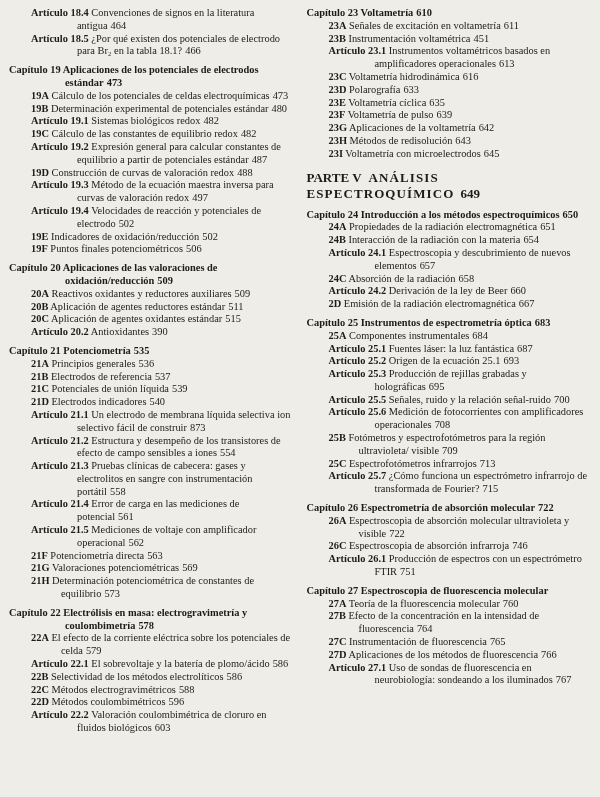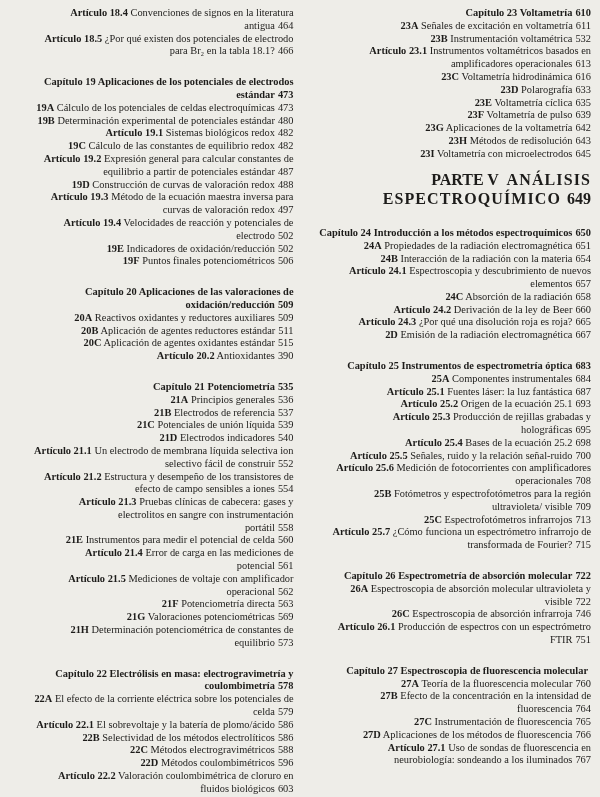--- a/index.html
+++ b/index.html
@@ -4,29 +4,29 @@
 <style>
   html, body { margin: 0; padding: 0; background: #eeede8; }
   .page {
     width: 600px; height: 797px; box-sizing: border-box;
     background: #eeede8; color: #1d1c1a;
     font-family: "Liberation Serif", serif;
     font-size: 10.4px; line-height: 1.23;
     padding: 7px 9px 6px 9px;
     display: flex; gap: 13px; overflow: hidden;
   }
-  .col { flex: 1 1 0; min-width: 0; text-align: right; }
+  .col { flex: 1 1 0; min-width: 0; }
   .entry { margin: 0; }
   .entry .label { font-weight: bold; }
   .entry .pagenum { margin-left: 3px; }
-  .entry.chapter { font-weight: bold; padding-left: 56px; text-indent: -56px; margin-top: 18px; }
+  .entry.chapter { font-weight: bold; padding-left: 56px; text-indent: -56px; margin-top: 6px; }
   .entry.section { padding-left: 52px; text-indent: -30px; }
   .entry.article { padding-left: 68px; text-indent: -46px; }
   .entry.part {
-    font-weight: bold; font-size: 16px; margin: 9px 0 7px 0;
+    font-weight: bold; font-size: 13px; margin: 9px 0 7px 0;
     padding-left: 0; text-indent: 0;
   }
   .entry.part .title { letter-spacing: 1.1px; margin-left: 4px; }
   .entry.part .pagenum { letter-spacing: 0; margin-left: 6px; }
   .col > .entry.chapter:first-child { margin-top: 0; }
 </style>
 </head>
 <body>
 
 <div class="page">
@@ -47,64 +47,61 @@
       <div class="entry chapter"><span class="label">Capítulo 20</span> <span class="title">Aplicaciones de las valoraciones de oxidación/reducción</span><span class="pagenum">509</span></div>
       <div class="entry section"><span class="label">20A</span> <span class="title">Reactivos oxidantes y reductores auxiliares</span><span class="pagenum">509</span></div>
       <div class="entry section"><span class="label">20B</span> <span class="title">Aplicación de agentes reductores estándar</span><span class="pagenum">511</span></div>
       <div class="entry section"><span class="label">20C</span> <span class="title">Aplicación de agentes oxidantes estándar</span><span class="pagenum">515</span></div>
       <div class="entry article"><span class="label">Artículo 20.2</span> <span class="title">Antioxidantes</span><span class="pagenum">390</span></div>
       <div class="entry chapter"><span class="label">Capítulo 21</span> <span class="title">Potenciometría</span><span class="pagenum">535</span></div>
       <div class="entry section"><span class="label">21A</span> <span class="title">Principios generales</span><span class="pagenum">536</span></div>
       <div class="entry section"><span class="label">21B</span> <span class="title">Electrodos de referencia</span><span class="pagenum">537</span></div>
       <div class="entry section"><span class="label">21C</span> <span class="title">Potenciales de unión líquida</span><span class="pagenum">539</span></div>
       <div class="entry section"><span class="label">21D</span> <span class="title">Electrodos indicadores</span><span class="pagenum">540</span></div>
-      <div class="entry article"><span class="label">Artículo 21.1</span> <span class="title">Un electrodo de membrana líquida selectiva ion selectivo fácil de construir</span><span class="pagenum">552</span></div>
+      <div class="entry article"><span class="label">Artículo 21.1</span> <span class="title">Un electrodo de membrana líquida selectiva ion selectivo fácil de construir</span><span class="pagenum">873</span></div>
       <div class="entry article"><span class="label">Artículo 21.2</span> <span class="title">Estructura y desempeño de los transistores de efecto de campo sensibles a iones</span><span class="pagenum">554</span></div>
       <div class="entry article"><span class="label">Artículo 21.3</span> <span class="title">Pruebas clínicas de cabecera: gases y electrolitos en sangre con instrumentación portátil</span><span class="pagenum">558</span></div>
-      <div class="entry section"><span class="label">21E</span> <span class="title">Instrumentos para medir el potencial de celda</span><span class="pagenum">560</span></div>
       <div class="entry article"><span class="label">Artículo 21.4</span> <span class="title">Error de carga en las mediciones de potencial</span><span class="pagenum">561</span></div>
       <div class="entry article"><span class="label">Artículo 21.5</span> <span class="title">Mediciones de voltaje con amplificador operacional</span><span class="pagenum">562</span></div>
       <div class="entry section"><span class="label">21F</span> <span class="title">Potenciometría directa</span><span class="pagenum">563</span></div>
       <div class="entry section"><span class="label">21G</span> <span class="title">Valoraciones potenciométricas</span><span class="pagenum">569</span></div>
       <div class="entry section"><span class="label">21H</span> <span class="title">Determinación potenciométrica de constantes de equilibrio</span><span class="pagenum">573</span></div>
       <div class="entry chapter"><span class="label">Capítulo 22</span> <span class="title">Electrólisis en masa: electrogravimetría y coulombimetría</span><span class="pagenum">578</span></div>
       <div class="entry section"><span class="label">22A</span> <span class="title">El efecto de la corriente eléctrica sobre los potenciales de celda</span><span class="pagenum">579</span></div>
       <div class="entry article"><span class="label">Artículo 22.1</span> <span class="title">El sobrevoltaje y la batería de plomo/ácido</span><span class="pagenum">586</span></div>
       <div class="entry section"><span class="label">22B</span> <span class="title">Selectividad de los métodos electrolíticos</span><span class="pagenum">586</span></div>
       <div class="entry section"><span class="label">22C</span> <span class="title">Métodos electrogravimétricos</span><span class="pagenum">588</span></div>
       <div class="entry section"><span class="label">22D</span> <span class="title">Métodos coulombimétricos</span><span class="pagenum">596</span></div>
       <div class="entry article"><span class="label">Artículo 22.2</span> <span class="title">Valoración coulombimétrica de cloruro en fluidos biológicos</span><span class="pagenum">603</span></div>
     </div>
   <div class="col">
       <div class="entry chapter"><span class="label">Capítulo 23</span> <span class="title">Voltametría</span><span class="pagenum">610</span></div>
       <div class="entry section"><span class="label">23A</span> <span class="title">Señales de excitación en voltametría</span><span class="pagenum">611</span></div>
-      <div class="entry section"><span class="label">23B</span> <span class="title">Instrumentación voltamétrica</span><span class="pagenum">532</span></div>
+      <div class="entry section"><span class="label">23B</span> <span class="title">Instrumentación voltamétrica</span><span class="pagenum">451</span></div>
       <div class="entry article"><span class="label">Artículo 23.1</span> <span class="title">Instrumentos voltamétricos basados en amplificadores operacionales</span><span class="pagenum">613</span></div>
       <div class="entry section"><span class="label">23C</span> <span class="title">Voltametría hidrodinámica</span><span class="pagenum">616</span></div>
       <div class="entry section"><span class="label">23D</span> <span class="title">Polarografía</span><span class="pagenum">633</span></div>
       <div class="entry section"><span class="label">23E</span> <span class="title">Voltametría cíclica</span><span class="pagenum">635</span></div>
       <div class="entry section"><span class="label">23F</span> <span class="title">Voltametría de pulso</span><span class="pagenum">639</span></div>
       <div class="entry section"><span class="label">23G</span> <span class="title">Aplicaciones de la voltametría</span><span class="pagenum">642</span></div>
       <div class="entry section"><span class="label">23H</span> <span class="title">Métodos de redisolución</span><span class="pagenum">643</span></div>
       <div class="entry section"><span class="label">23I</span> <span class="title">Voltametría con microelectrodos</span><span class="pagenum">645</span></div>
       <div class="entry part"><span class="label">PARTE V</span> <span class="title">ANÁLISIS ESPECTROQUÍMICO</span><span class="pagenum">649</span></div>
       <div class="entry chapter"><span class="label">Capítulo 24</span> <span class="title">Introducción a los métodos espectroquímicos</span><span class="pagenum">650</span></div>
       <div class="entry section"><span class="label">24A</span> <span class="title">Propiedades de la radiación electromagnética</span><span class="pagenum">651</span></div>
       <div class="entry section"><span class="label">24B</span> <span class="title">Interacción de la radiación con la materia</span><span class="pagenum">654</span></div>
       <div class="entry article"><span class="label">Artículo 24.1</span> <span class="title">Espectroscopia y descubrimiento de nuevos elementos</span><span class="pagenum">657</span></div>
       <div class="entry section"><span class="label">24C</span> <span class="title">Absorción de la radiación</span><span class="pagenum">658</span></div>
       <div class="entry article"><span class="label">Artículo 24.2</span> <span class="title">Derivación de la ley de Beer</span><span class="pagenum">660</span></div>
-      <div class="entry article"><span class="label">Artículo 24.3</span> <span class="title">¿Por qué una disolución roja es roja?</span><span class="pagenum">665</span></div>
       <div class="entry section"><span class="label">2D</span> <span class="title">Emisión de la radiación electromagnética</span><span class="pagenum">667</span></div>
       <div class="entry chapter"><span class="label">Capítulo 25</span> <span class="title">Instrumentos de espectrometría óptica</span><span class="pagenum">683</span></div>
       <div class="entry section"><span class="label">25A</span> <span class="title">Componentes instrumentales</span><span class="pagenum">684</span></div>
       <div class="entry article"><span class="label">Artículo 25.1</span> <span class="title">Fuentes láser: la luz fantástica</span><span class="pagenum">687</span></div>
       <div class="entry article"><span class="label">Artículo 25.2</span> <span class="title">Origen de la ecuación 25.1</span><span class="pagenum">693</span></div>
       <div class="entry article"><span class="label">Artículo 25.3</span> <span class="title">Producción de rejillas grabadas y holográficas</span><span class="pagenum">695</span></div>
-      <div class="entry article"><span class="label">Artículo 25.4</span> <span class="title">Bases de la ecuación 25.2</span><span class="pagenum">698</span></div>
       <div class="entry article"><span class="label">Artículo 25.5</span> <span class="title">Señales, ruido y la relación señal-ruido</span><span class="pagenum">700</span></div>
       <div class="entry article"><span class="label">Artículo 25.6</span> <span class="title">Medición de fotocorrientes con amplificadores operacionales</span><span class="pagenum">708</span></div>
       <div class="entry section"><span class="label">25B</span> <span class="title">Fotómetros y espectrofotómetros para la región ultravioleta/ visible</span><span class="pagenum">709</span></div>
       <div class="entry section"><span class="label">25C</span> <span class="title">Espectrofotómetros infrarrojos</span><span class="pagenum">713</span></div>
       <div class="entry article"><span class="label">Artículo 25.7</span> <span class="title">¿Cómo funciona un espectrómetro infrarrojo de transformada de Fourier?</span><span class="pagenum">715</span></div>
       <div class="entry chapter"><span class="label">Capítulo 26</span> <span class="title">Espectrometría de absorción molecular</span><span class="pagenum">722</span></div>
       <div class="entry section"><span class="label">26A</span> <span class="title">Espectroscopia de absorción molecular ultravioleta y visible</span><span class="pagenum">722</span></div>
       <div class="entry section"><span class="label">26C</span> <span class="title">Espectroscopia de absorción infrarroja</span><span class="pagenum">746</span></div>
       <div class="entry article"><span class="label">Artículo 26.1</span> <span class="title">Producción de espectros con un espectrómetro FTIR</span><span class="pagenum">751</span></div>
       <div class="entry chapter"><span class="label">Capítulo 27</span> <span class="title">Espectroscopia de fluorescencia molecular</span><span class="pagenum"></span></div>

